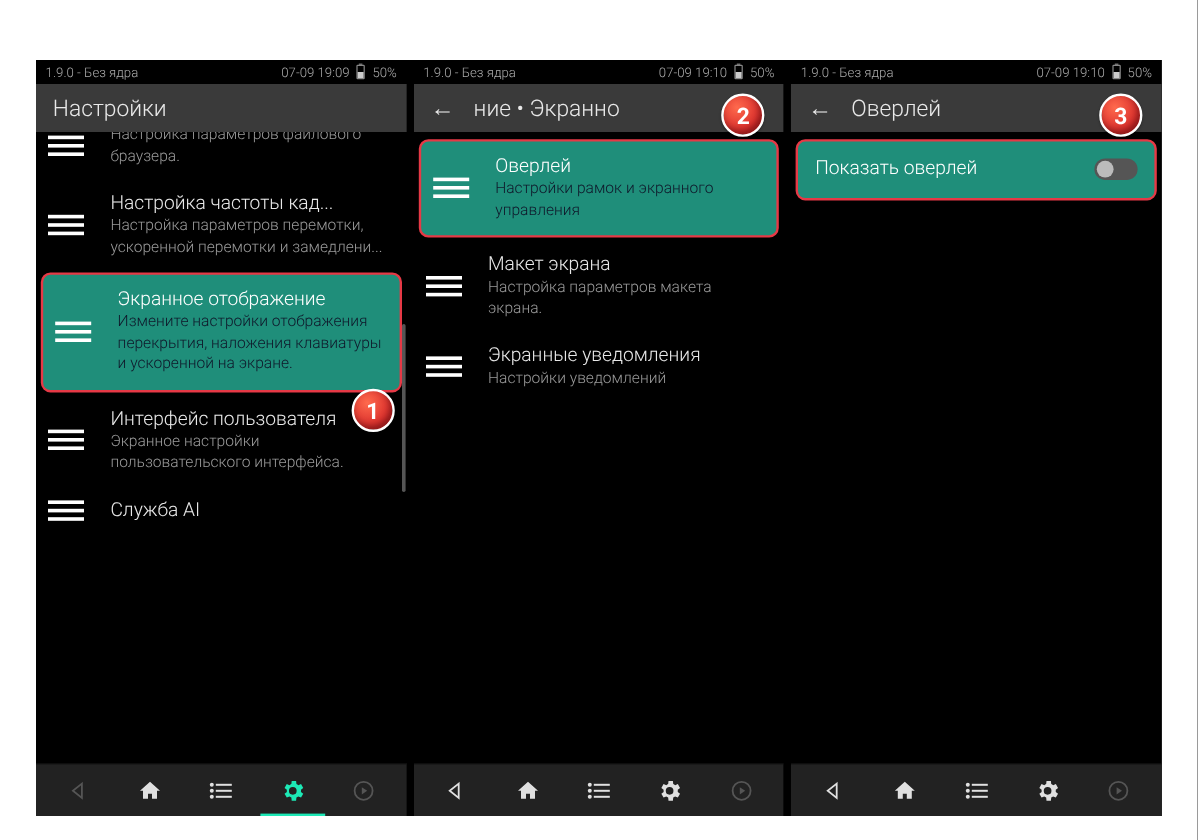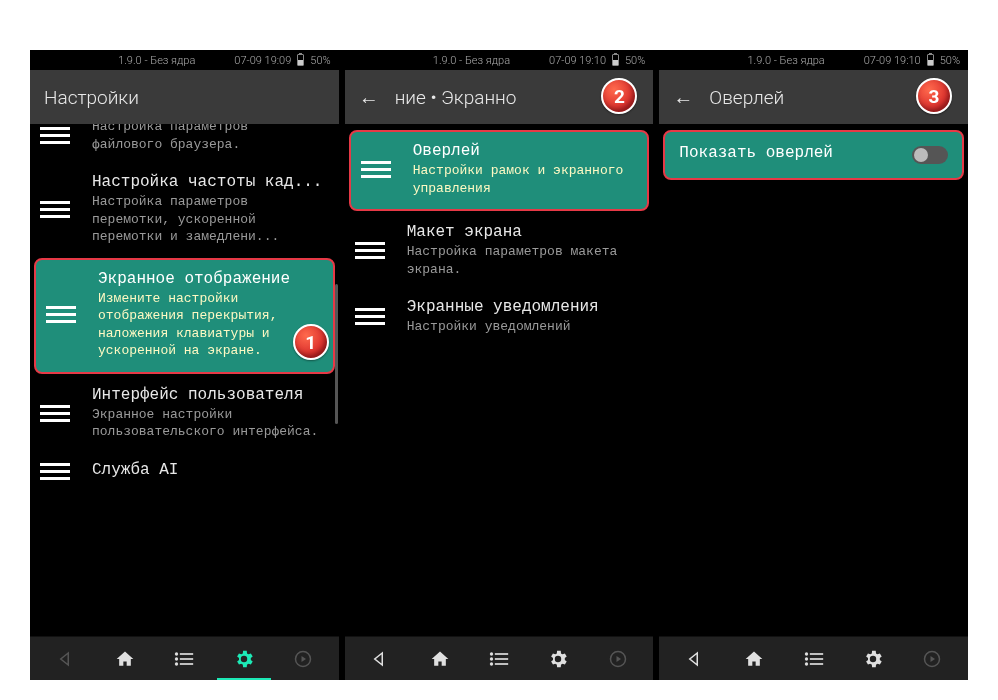--- a/index.html
+++ b/index.html
@@ -27,21 +27,21 @@
   background: #000;
   position: relative;
   display: flex;
   flex-direction: column;
   overflow: hidden;
 }
 .status-bar {
   height: 20px;
   background: #000;
   display: flex;
-  justify-content: flex-end;
+  justify-content: space-between;
   align-items: center;
   padding: 0 8px;
   font-size: 11px;
   color: #aaa;
   font-weight: 300;
 }
 .status-left { }
 .status-right { display: flex; align-items: center; gap: 6px; margin-left: 39px; }
 .battery-icon {
   width: 7px;
@@ -60,42 +60,41 @@
 }
 .battery-icon::after {
   content: "";
   position: absolute;
   bottom: 0; left: 0; right: 0;
   height: 50%;
   background: #ccc;
 }
 .header {
   background: #3a3a3a;
-  height: 54px;
+  height: 40px;
   display: flex;
   align-items: center;
   padding: 0 14px;
   color: #e8e8e8;
   font-size: 19px;
   font-weight: 300;
   gap: 16px;
   position: relative;
 }
 .back-arrow {
   color: #e8e8e8;
   font-size: 20px;
   line-height: 1;
 }
 .header-title { flex: 1; white-space: nowrap; overflow: hidden; }
 .content {
   flex: 1;
   background: #000;
   overflow: hidden;
   position: relative;
-  font-family: Liberation Mono, monospace;
 }
 .list-item {
   display: flex;
   align-items: center;
   padding: 10px 10px 10px 0;
   gap: 12px;
   position: relative;
 }
 .list-item.partial-top { margin-top: -16px; }
 .item-icon {
@@ -128,21 +127,21 @@
   font-weight: 300;
   line-height: 1.35;
 }
 .highlighted {
   background: #1f8e7a;
   border: 2px solid #e63946;
   border-radius: 8px;
   margin: 2px 4px;
   padding: 10px 6px 12px 0;
 }
-.highlighted .item-desc { color: #fef9c3; }
+.highlighted .item-desc { color: #0f172a; }
 .highlighted .item-title { color: #fff; }
 .scrollbar-hint {
   position: absolute;
   right: 1px;
   top: 160px;
   width: 3px;
   height: 140px;
   background: #555;
   border-radius: 2px;
 }
@@ -205,21 +204,21 @@
 .toggle::after {
   content: "";
   position: absolute;
   left: 2px; top: 2px;
   width: 14px; height: 14px;
   background: #bbb;
   border-radius: 50%;
 }
 .overlay-item {
   display: flex;
-  align-items: flex-end;
+  align-items: center;
   padding: 12px 10px 14px 14px;
   gap: 10px;
 }
 .overlay-item .item-text { flex: 1; }
 </style>
 </head>
 <body>
 
 <div class="canvas">
 

